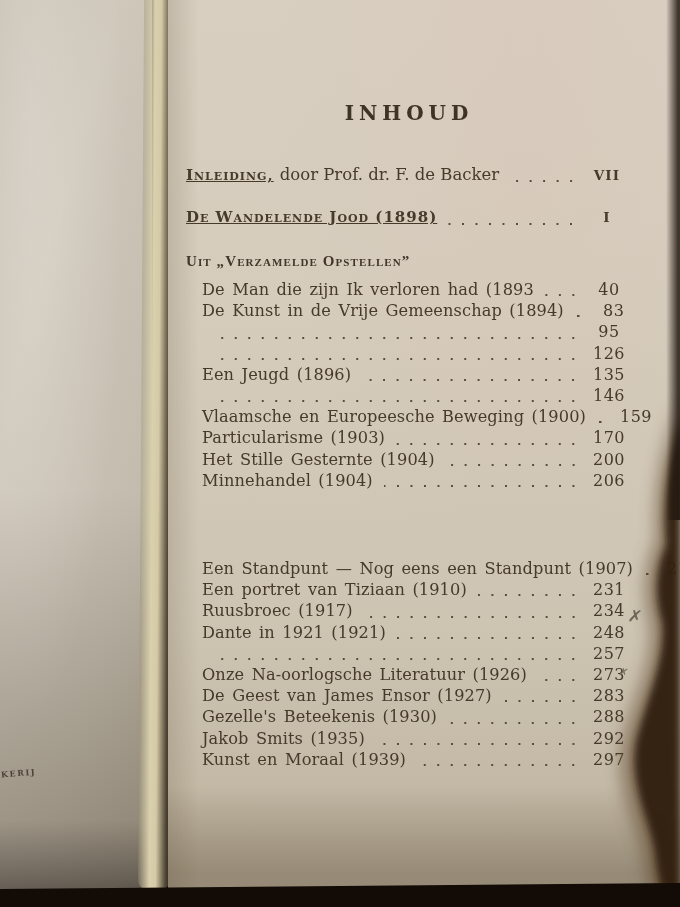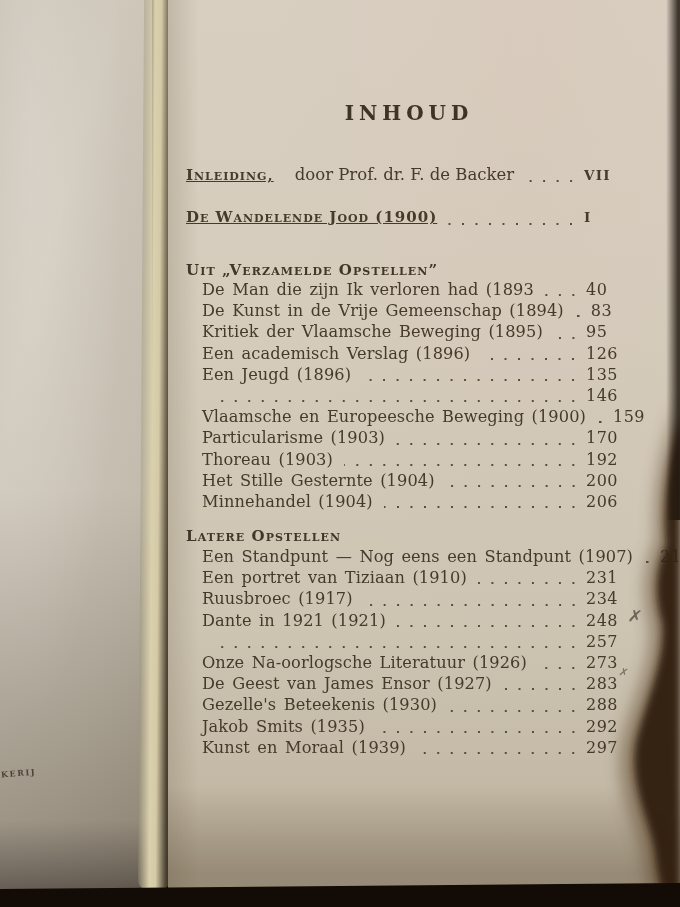--- a/index.html
+++ b/index.html
@@ -66,37 +66,37 @@
     text-align:center;font-size:20px;font-weight:600;letter-spacing:5px;
     color:#3e3325;
   }
   .block{position:absolute;left:0;width:446px;}
   #front-matter{top:165px;}
   #front-matter .row{height:22px;margin-bottom:21px;}
   .sec-header{
     font-variant:small-caps;font-size:15px;font-weight:600;
     letter-spacing:1.1px;color:#42362a;white-space:nowrap;
   }
-  #sec1-header{top:261px;}
+  #sec1-header{top:253px;font-family:Liberation Serif, serif;}
   #sec1-entries{top:280px;}
   #sec2-header{top:527px;}
-  #sec2-entries{top:547px;}
+  #sec2-entries{top:559px;}
 
   .row{display:flex;align-items:baseline;height:21.2px;white-space:nowrap;}
   .entries .row{padding-left:16px;}
   .t{font-size:16.2px;word-spacing:2.2px;letter-spacing:.1px;}
   .sc{font-variant:small-caps;font-size:15px;font-weight:600;letter-spacing:1px;text-decoration:underline;}
-  .rest{font-size:16.5px;margin-left:21px;}
+  .rest{font-size:16.5px;margin-left:6px;}
   .leader{
     flex:1;min-width:10px;height:4px;align-self:flex-end;
     margin:0 6px 4px 11px;
     background-image:radial-gradient(circle, rgba(74,62,45,.9) 1.2px, rgba(74,62,45,0) 1.5px);
     background-size:13.5px 4px;background-repeat:repeat-x;background-position:right bottom;
   }
-  .p{flex:none;width:46px;text-align:left;font-size:16px;letter-spacing:.5px;}
+  .p{flex:none;width:46px;text-align:center;font-size:16px;letter-spacing:.5px;}
   .p.roman{font-size:13.5px;font-weight:600;letter-spacing:1.2px;padding-right:2px;}
 
   
   .mark{position:absolute;font-family:"DejaVu Sans",sans-serif;color:#6e675a;}
   .mark-248{left:628px;top:606px;font-size:17px;transform:rotate(8deg);}
   .mark-283{left:619px;top:666px;font-size:11px;color:#7b7467;transform:rotate(14deg);}
 
   
   .stamp{
     position:absolute;left:1px;top:768px;
@@ -117,44 +117,42 @@
     <div class="content">
       <h1 class="title">INHOUD</h1>
       <div id="front-matter" class="block">
           <div class="row">
             <span class="sc">Inleiding,</span>
             <span class="rest">door Prof. dr. F. de Backer</span>
             <span class="leader"></span>
             <span class="p roman">VII</span>
           </div>
           <div class="row">
-            <span class="sc">De Wandelende Jood (1900)</span>
+            <span class="sc">De Wandelende Jood (1898)</span>
             <span class="leader"></span>
             <span class="p roman">I</span>
           </div>
         </div>
       <div id="sec1-header" class="block sec-header">Uit „Verzamelde Opstellen”</div>
       <div id="sec1-entries" class="block entries">
           <div class="row">
             <span class="t">De Man die zijn Ik verloren had (1893</span>
             <span class="leader"></span>
             <span class="p">40</span>
           </div>
           <div class="row">
             <span class="t">De Kunst in de Vrije Gemeenschap (1894)</span>
             <span class="leader"></span>
             <span class="p">83</span>
           </div>
           <div class="row">
-            <span class="t">Kritiek der Vlaamsche Beweging (1895)</span>
             <span class="leader"></span>
             <span class="p">95</span>
           </div>
           <div class="row">
-            <span class="t">Een academisch Verslag (1896)</span>
             <span class="leader"></span>
             <span class="p">126</span>
           </div>
           <div class="row">
             <span class="t">Een Jeugd (1896)</span>
             <span class="leader"></span>
             <span class="p">135</span>
           </div>
           <div class="row">
             <span class="leader"></span>
@@ -164,36 +162,30 @@
             <span class="t">Vlaamsche en Europeesche Beweging (1900)</span>
             <span class="leader"></span>
             <span class="p">159</span>
           </div>
           <div class="row">
             <span class="t">Particularisme (1903)</span>
             <span class="leader"></span>
             <span class="p">170</span>
           </div>
           <div class="row">
-            <span class="t">Thoreau (1903)</span>
-            <span class="leader"></span>
-            <span class="p">192</span>
-          </div>
-          <div class="row">
             <span class="t">Het Stille Gesternte (1904)</span>
             <span class="leader"></span>
             <span class="p">200</span>
           </div>
           <div class="row">
             <span class="t">Minnehandel (1904)</span>
             <span class="leader"></span>
             <span class="p">206</span>
           </div>
         </div>
-      <div id="sec2-header" class="block sec-header">Latere Opstellen</div>
       <div id="sec2-entries" class="block entries">
           <div class="row">
             <span class="t">Een Standpunt — Nog eens een Standpunt (1907)</span>
             <span class="leader"></span>
             <span class="p">219</span>
           </div>
           <div class="row">
             <span class="t">Een portret van Tiziaan (1910)</span>
             <span class="leader"></span>
             <span class="p">231</span>

